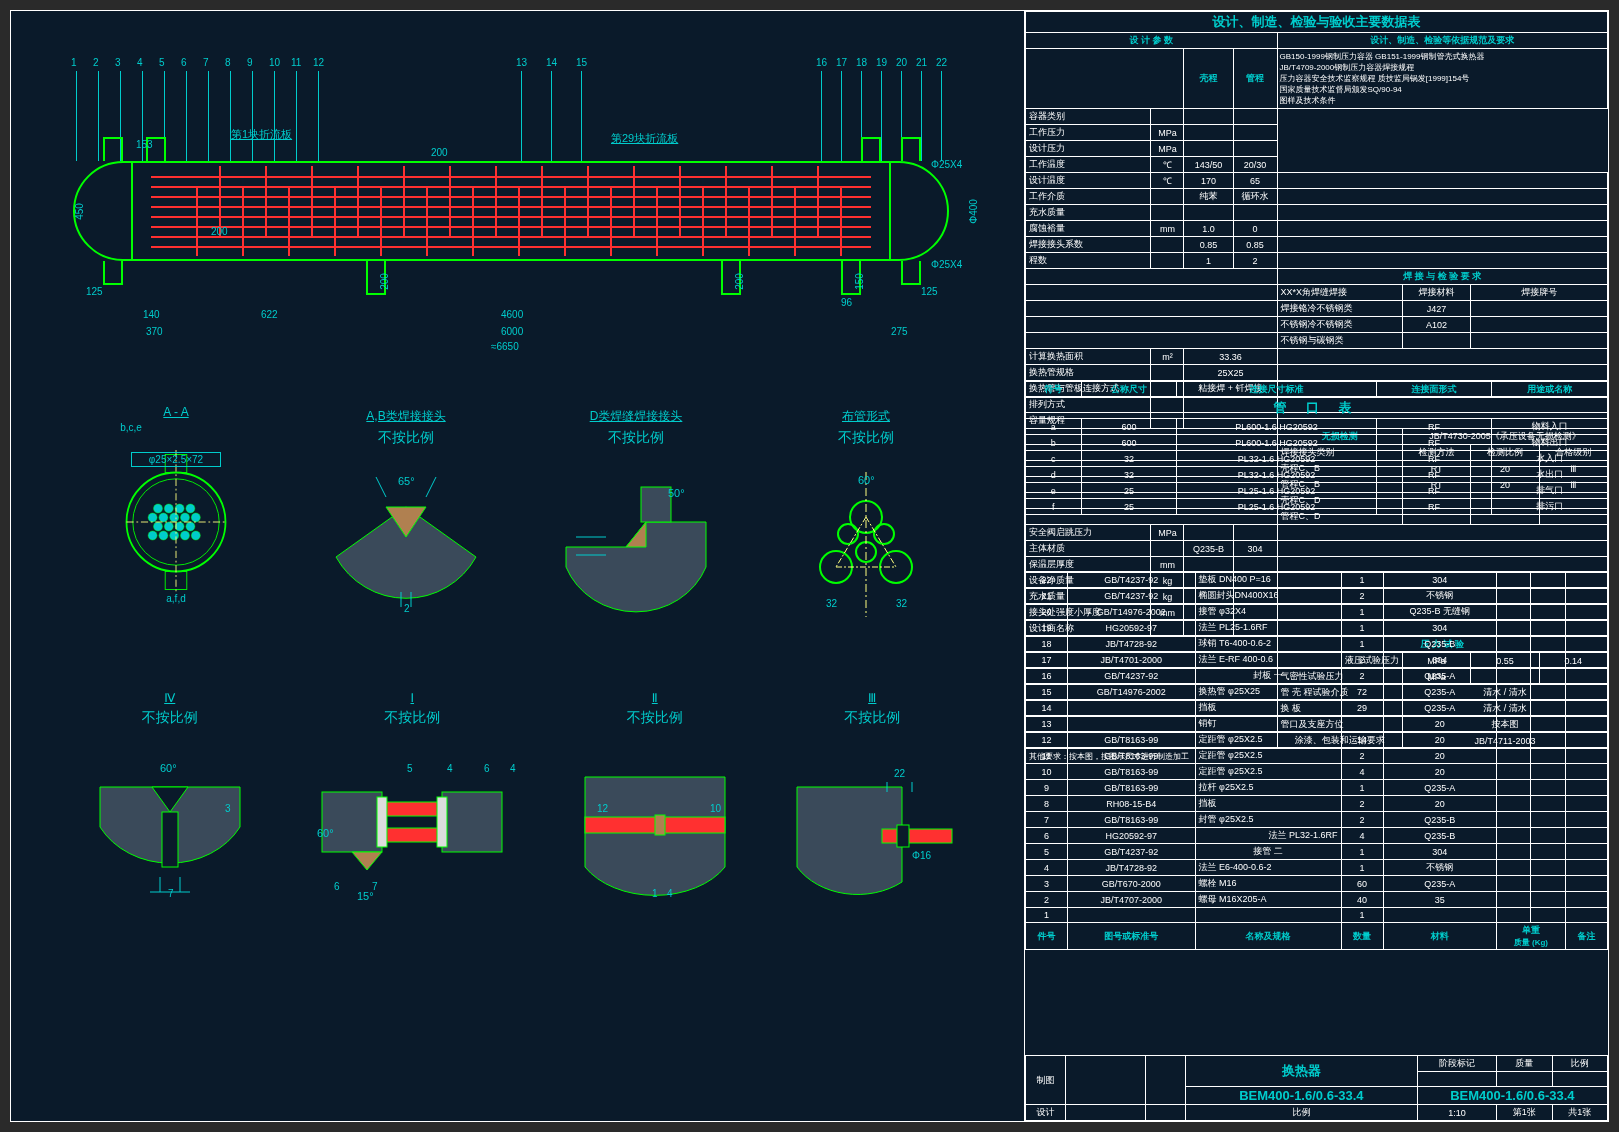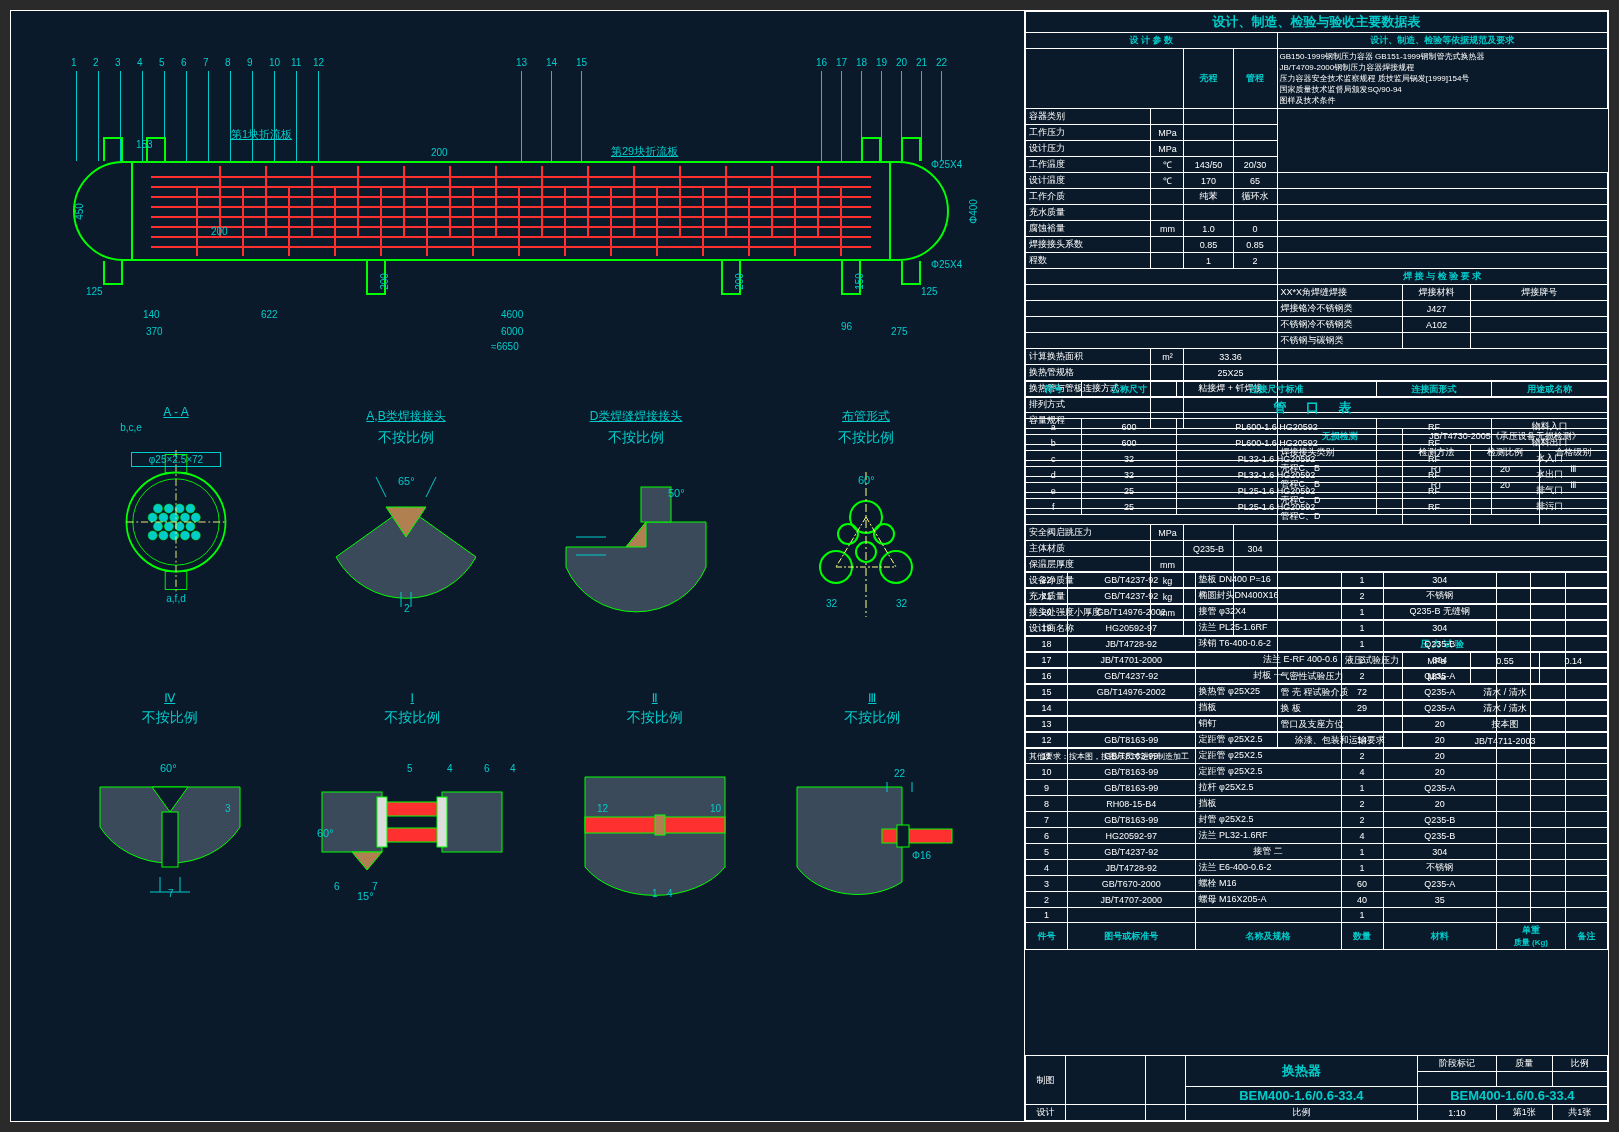--- a/index.html
+++ b/index.html
@@ -236,21 +236,21 @@
           </div>
           <div class="leader" style="left: 890px; top: 20px; height: 90px;">
             <div class="num">21</div>
           </div>
           <div class="leader" style="left: 910px; top: 20px; height: 90px;">
             <div class="num">22</div>
           </div>
         </div>
 
       <div class="label-green" style="top:76px;left:200px">第1块折流板</div>
-      <div class="label-green" style="top:93px;left:580px">第29块折流板</div>
+      <div class="label-green" style="top:80px;left:580px">第29块折流板</div>
 
       <div class="vessel-cap left"></div>
       <div class="vessel-body"></div>
       <div class="vessel-cap right"></div>
 
       <div id="tubes">
           <div class="tube" style="top: 125px;"></div>
           <div class="tube" style="top: 135px;"></div>
           <div class="tube" style="top: 145px;"></div>
           <div class="tube" style="top: 155px;"></div>
@@ -304,21 +304,21 @@
 
       <div class="dim-text" style="top:290px;left:460px">≈6650</div>
       <div class="dim-text" style="top:275px;left:470px">6000</div>
       <div class="dim-text" style="top:258px;left:470px">4600</div>
       <div class="dim-text" style="top:258px;left:230px">622</div>
       <div class="dim-text" style="top:275px;left:115px">370</div>
       <div class="dim-text" style="top:275px;left:860px">275</div>
       <div class="dim-text" style="top:96px;left:400px">200</div>
       <div class="dim-text" style="top:155px;left:930px;transform:rotate(-90deg)">Φ400</div>
       <div class="dim-text" style="top:258px;left:112px">140</div>
-      <div class="dim-text" style="top:270px;left:810px">96</div>
+      <div class="dim-text" style="top:246px;left:810px">96</div>
       <div class="dim-text" style="top:235px;left:55px">125</div>
       <div class="dim-text" style="top:235px;left:890px">125</div>
       <div class="dim-text" style="top:108px;left:900px">Φ25X4</div>
       <div class="dim-text" style="top:208px;left:900px">Φ25X4</div>
       <div class="dim-text" style="top:155px;left:40px;transform:rotate(-90deg)">450</div>
       <div class="dim-text" style="top:175px;left:180px">200</div>
       <div class="dim-text" style="top:225px;left:345px;transform:rotate(-90deg)">200</div>
       <div class="dim-text" style="top:225px;left:700px;transform:rotate(-90deg)">200</div>
       <div class="dim-text" style="top:225px;left:820px;transform:rotate(-90deg)">150</div>
       <div class="dim-text" style="top:88px;left:105px">153</div>
@@ -897,21 +897,21 @@
               <td style="text-align:left">球销 T6-400-0.6-2</td>
               <td>1</td>
               <td>Q235-B</td>
               <td></td>
               <td></td>
               <td></td>
             </tr>
             <tr>
               <td>17</td>
               <td>JB/T4701-2000</td>
-              <td style="text-align:right">法兰 E-RF 400-0.6</td>
+              <td style="text-align:left">法兰 E-RF 400-0.6</td>
               <td>2</td>
               <td>304</td>
               <td></td>
               <td></td>
               <td></td>
             </tr>
             <tr>
               <td>16</td>
               <td>GB/T4237-92</td>
               <td style="text-align:center">封板 一</td>
@@ -1007,21 +1007,21 @@
               <td style="text-align:left">封管 φ25X2.5</td>
               <td>2</td>
               <td>Q235-B</td>
               <td></td>
               <td></td>
               <td></td>
             </tr>
             <tr>
               <td>6</td>
               <td>HG20592-97</td>
-              <td style="text-align:left">法兰 PL32-1.6RF</td>
+              <td style="text-align:right">法兰 PL32-1.6RF</td>
               <td>4</td>
               <td>Q235-B</td>
               <td></td>
               <td></td>
               <td></td>
             </tr>
             <tr>
               <td>5</td>
               <td>GB/T4237-92</td>
               <td style="text-align:center">接管 二</td>

